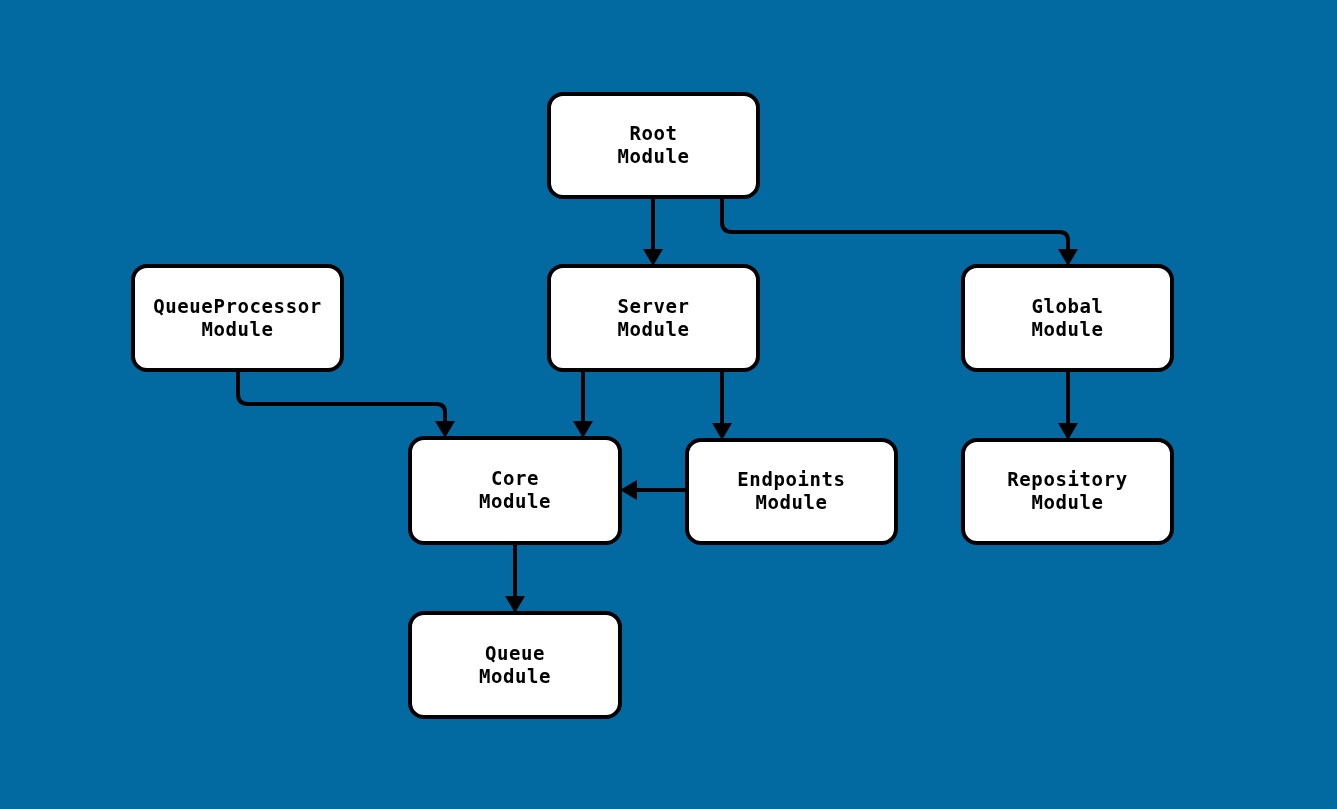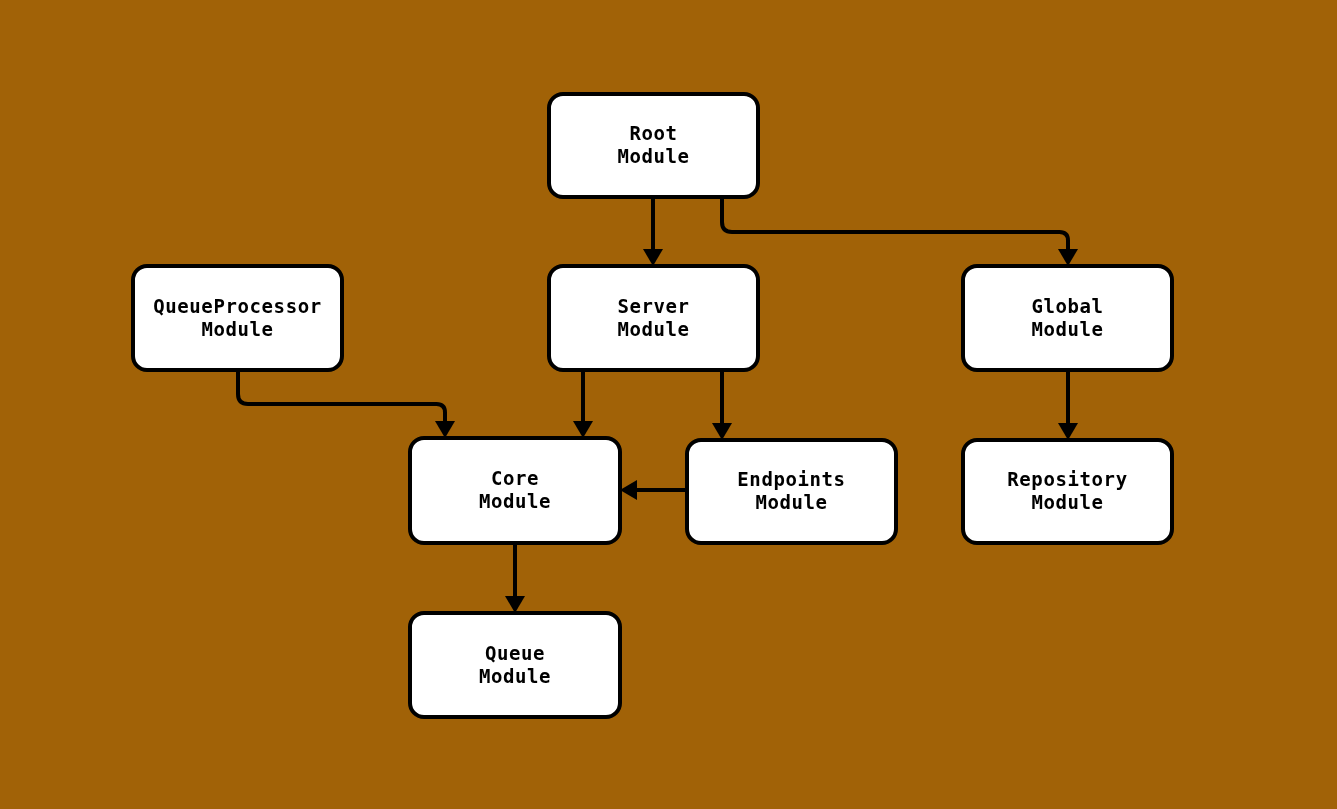--- a/index.html
+++ b/index.html
@@ -11,21 +11,21 @@
   body {
     width: 1337px;
     height: 809px;
     font-family: "DejaVu Sans Mono", "Liberation Mono", monospace;
     overflow: hidden;
   }
   #diagram-root {
     position: relative;
     width: 1337px;
     height: 809px;
-    background: #a16207;
+    background: #0369a1;
   }
   svg#diagram-canvas {
     display: block;
     width: 1337px;
     height: 809px;
   }
   .node-box {
     fill: #ffffff;
     stroke: #000000;
     stroke-width: 4;

